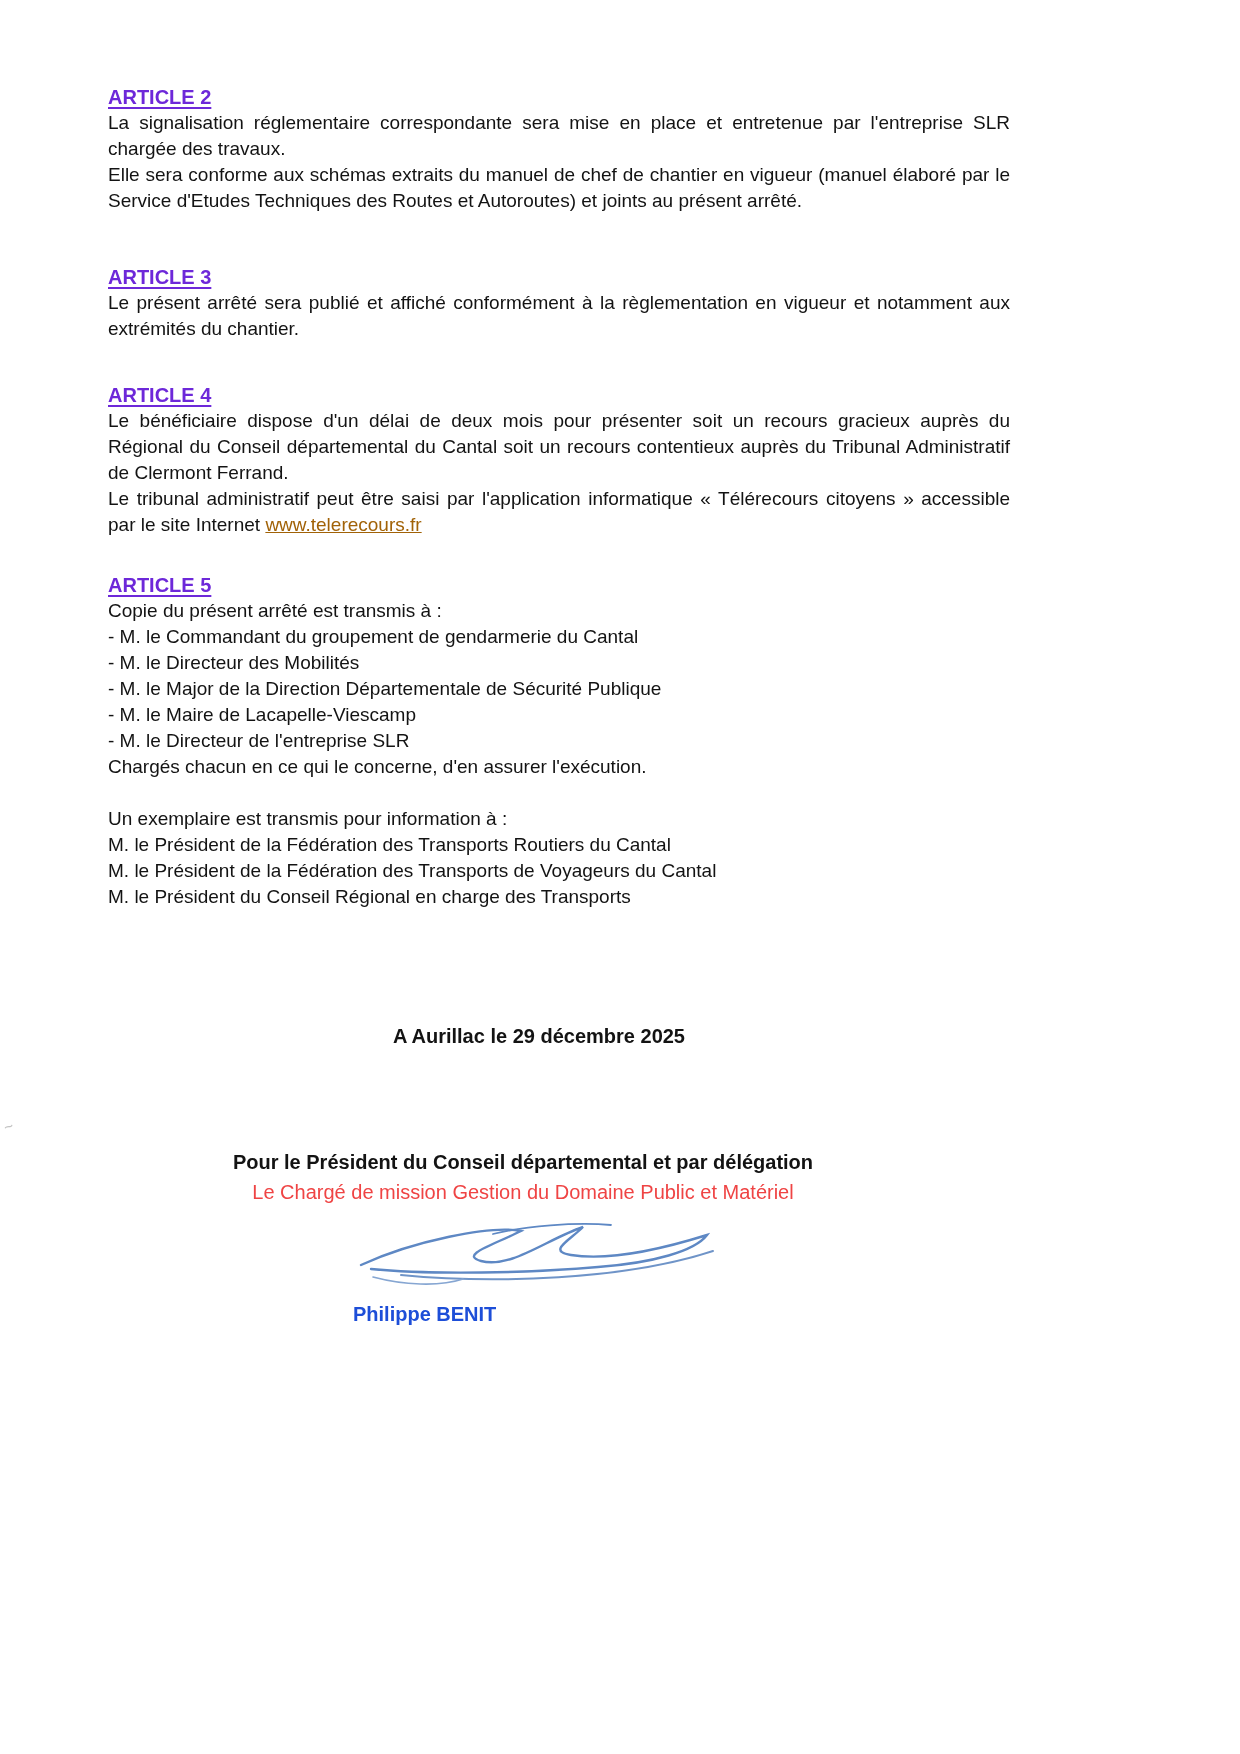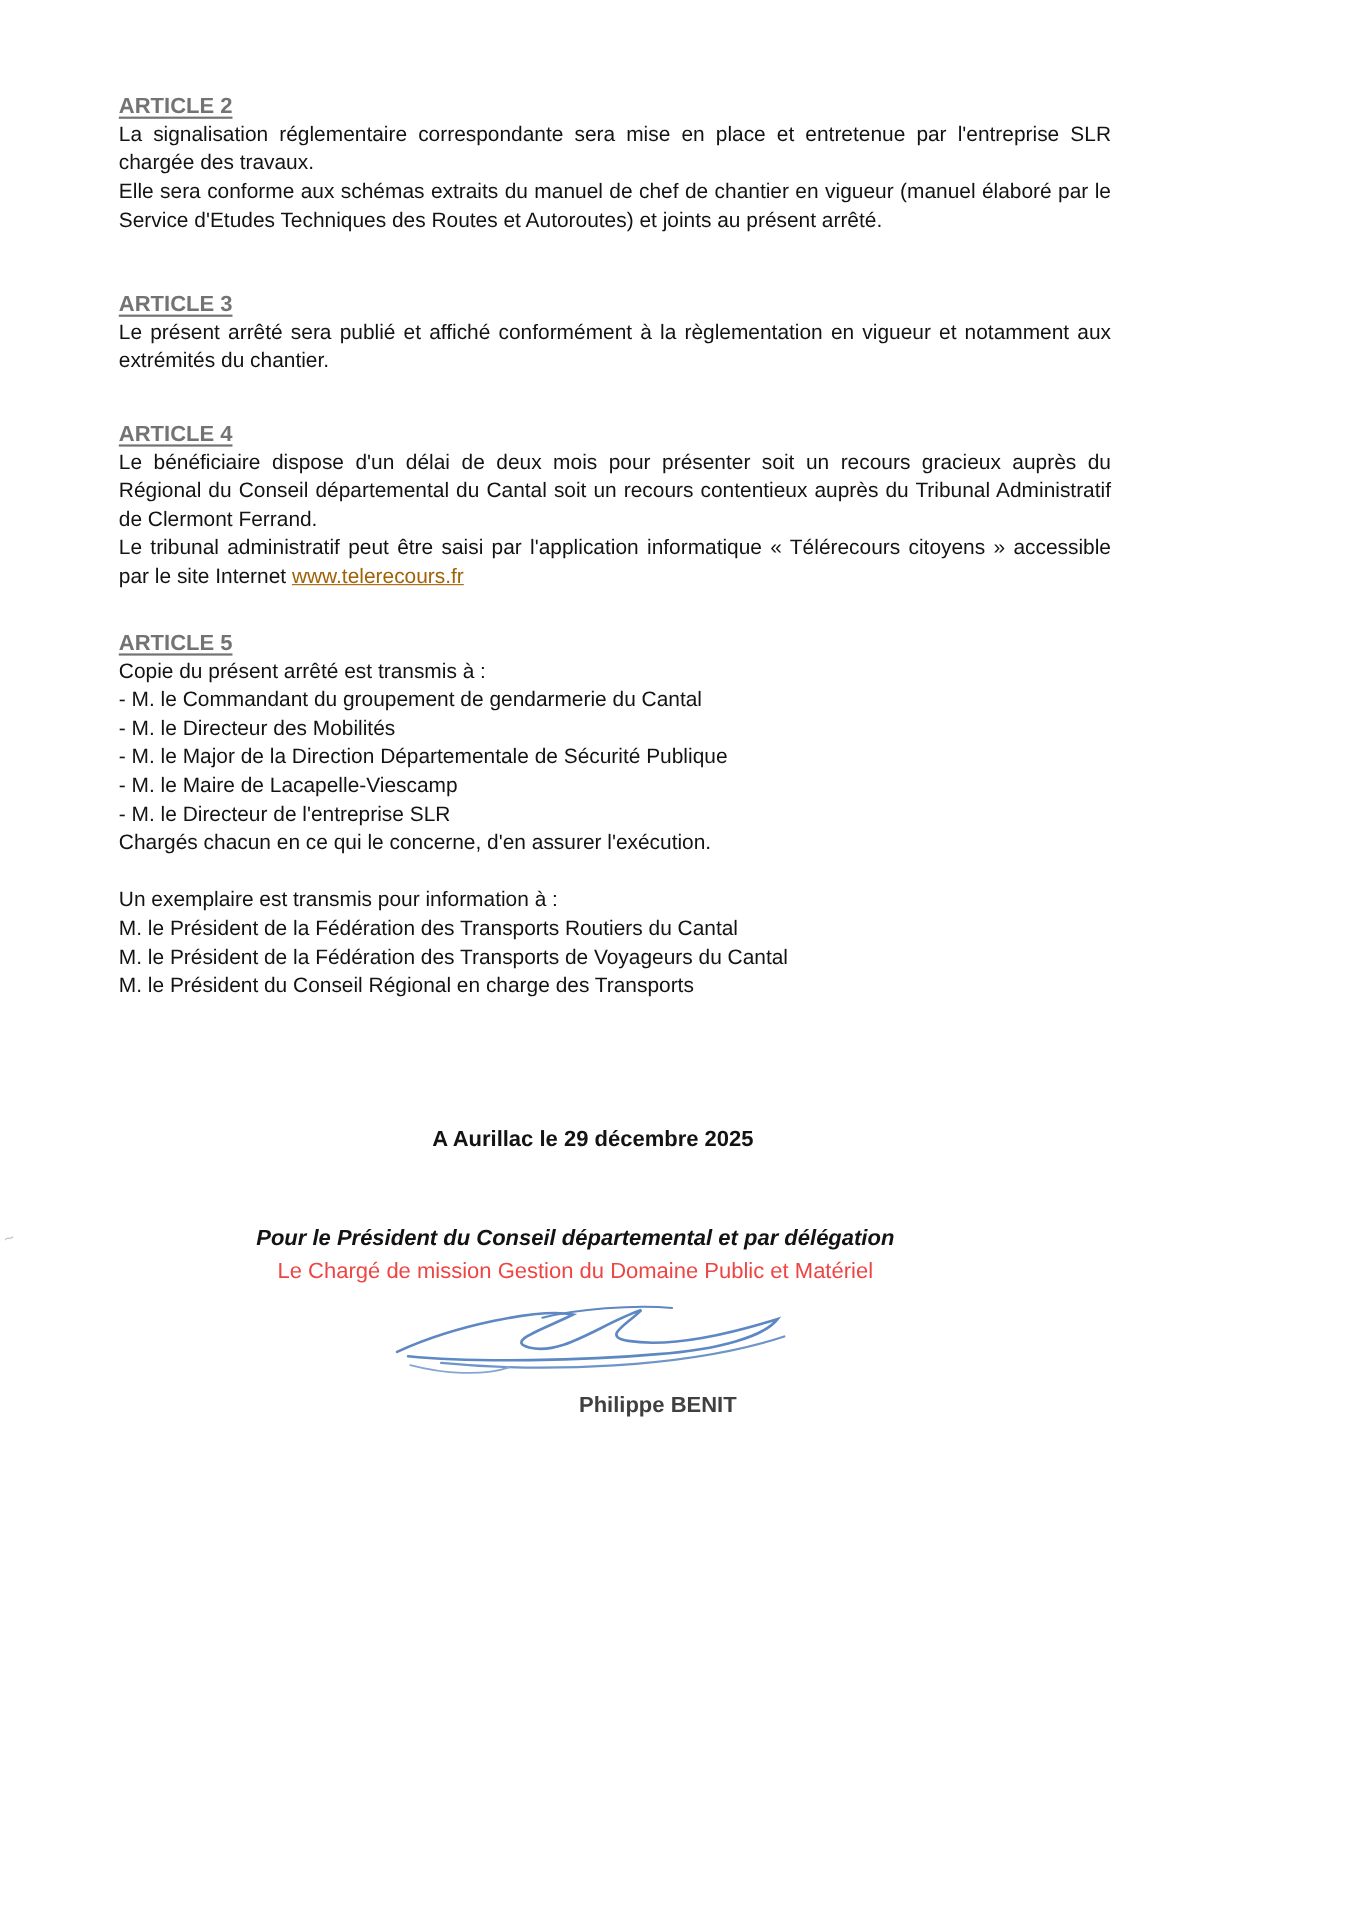--- a/index.html
+++ b/index.html
@@ -16,21 +16,21 @@
     line-height: 26px;
   }
   h2.article-heading {
     margin: 0;
     font-size: 20px;
     font-weight: bold;
     line-height: 26px;
     text-decoration: underline;
     text-decoration-thickness: 2px;
     text-underline-offset: 3px;
-    color: #737373;
+    color: #6d28d9;
   }
   p.body-text {
     margin: 0;
     text-align: justify;
   }
   .section-art3 { margin-top: 50px; }
   .section-art4 { margin-top: 40px; }
   .section-art5 { margin-top: 34px; }
   .list-line { margin: 0; text-align: left; }
   .info-block { margin-top: 26px; }
@@ -47,46 +47,45 @@
     text-align: center;
   }
   .date-line {
     font-weight: bold;
     font-size: 20px;
     margin-left: 32px;
   }
   .delegation-line {
     font-weight: bold;
     font-size: 20px;
-    margin-top: 64px;
-    font-style: italic;
+    margin-top: 100px;
   }
   .role-line {
     font-size: 20px;
     margin-top: 4px;
     color: #ef4444;
     text-align: center;
   }
   .signature-wrap {
     margin-top: 6px;
     height: 86px;
     position: relative;
   }
   .signature-svg {
     position: absolute;
     left: 140px;
     top: 0;
   }
   .signatory-line {
-    text-align: center;
+    text-align: left;
     padding-left: 150px;
     font-weight: bold;
     font-size: 20px;
     margin-top: 4px;
-    color: #404040;
+    color: #1d4ed8;
   }
   .scan-artifact {
     position: absolute;
     left: 4px;
     top: 1114px;
     color: #c2c2c2;
     font-size: 16px;
     transform: rotate(-20deg);
   }
 </style>

